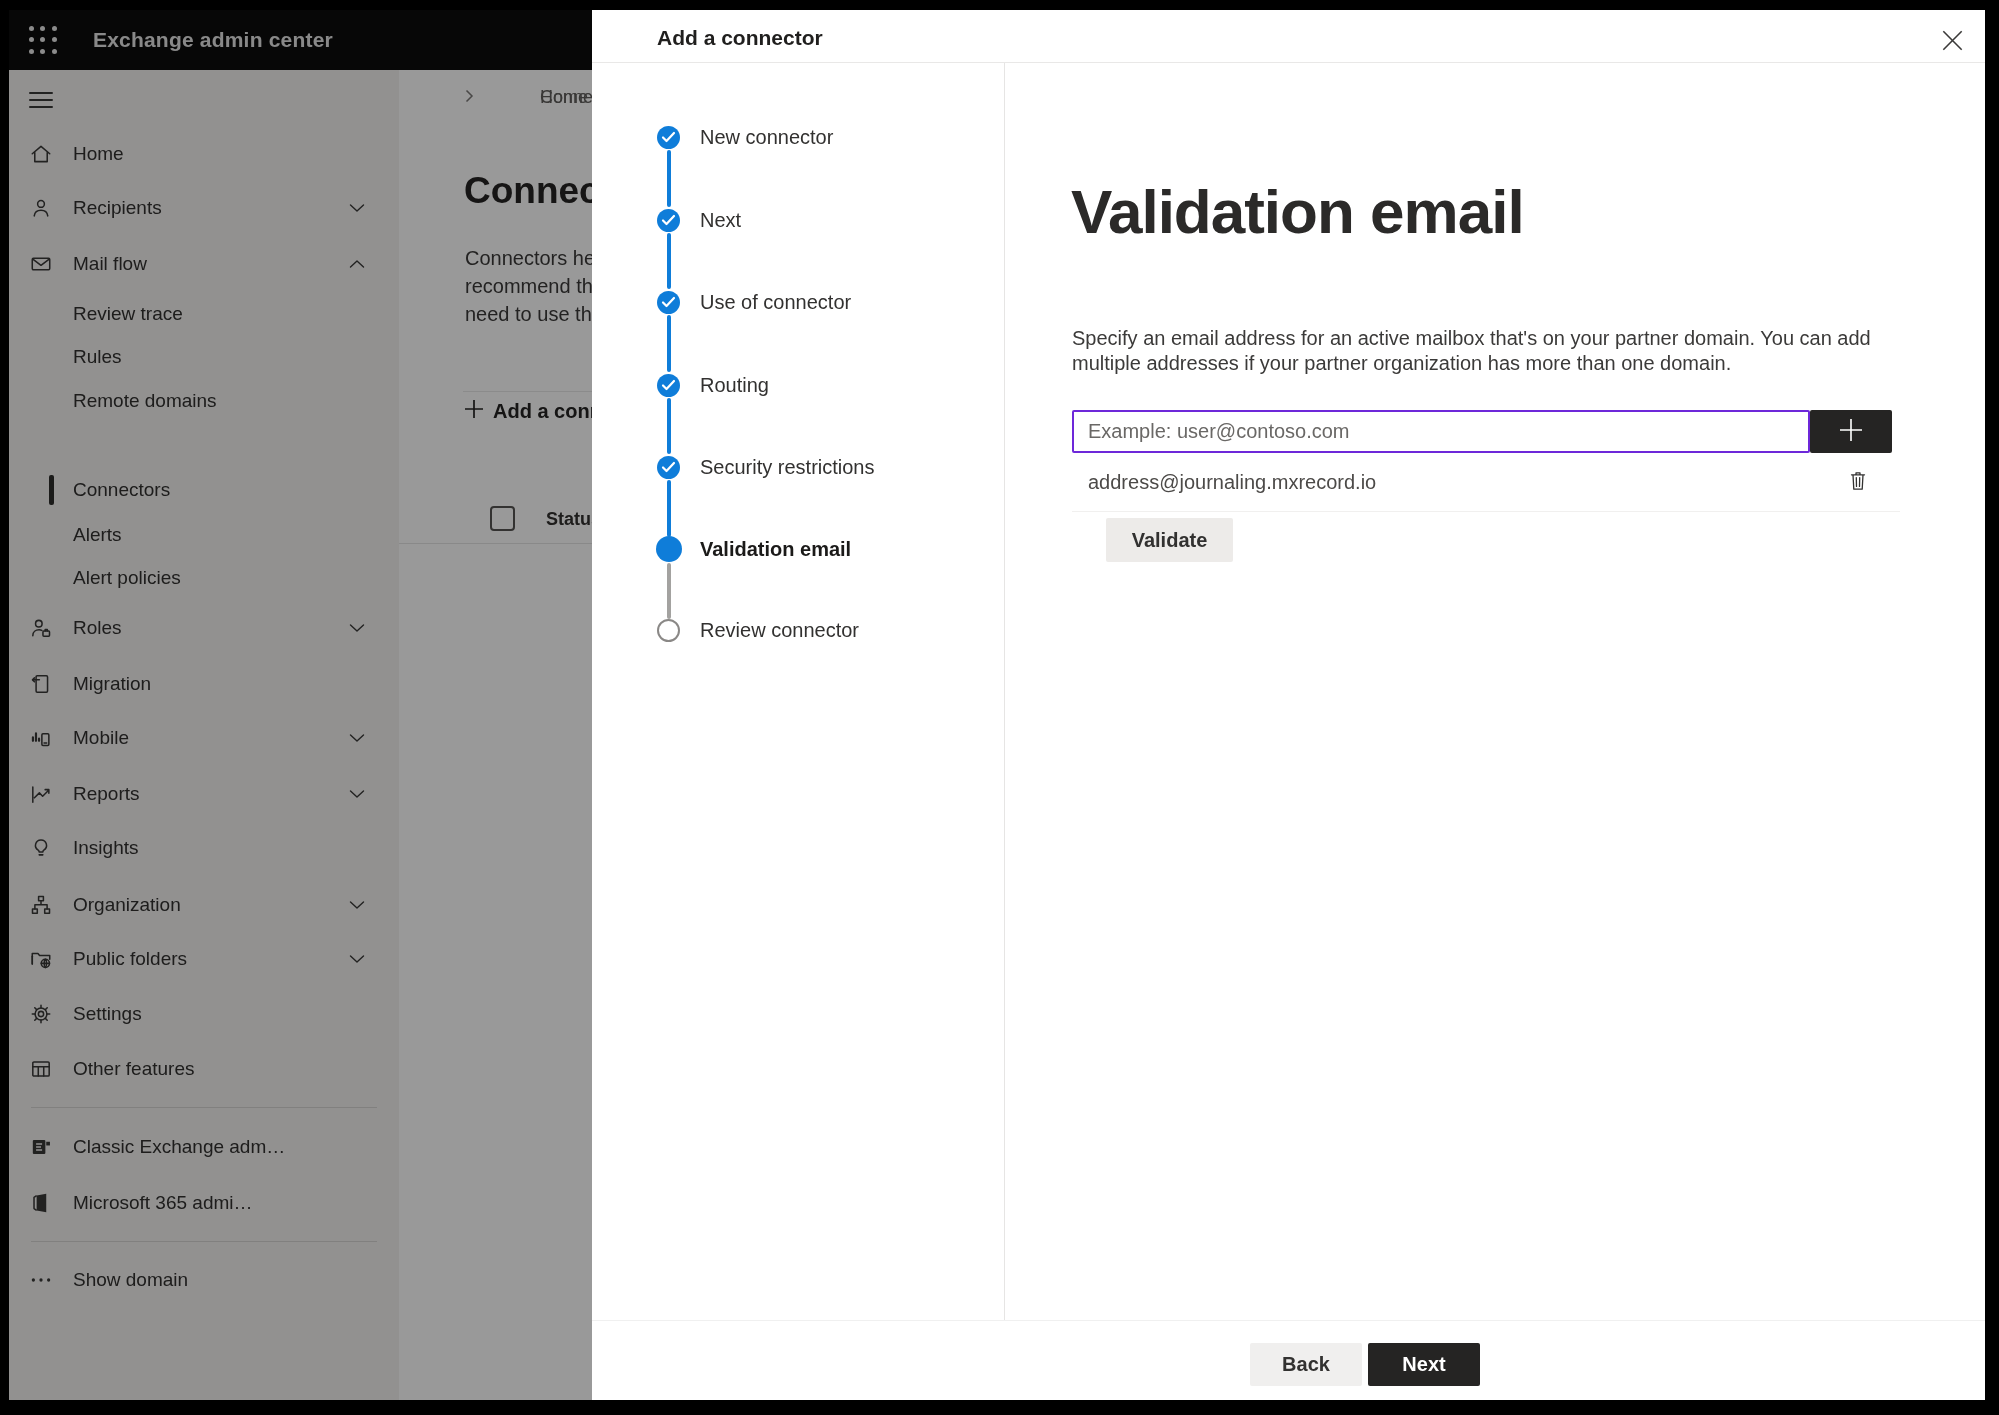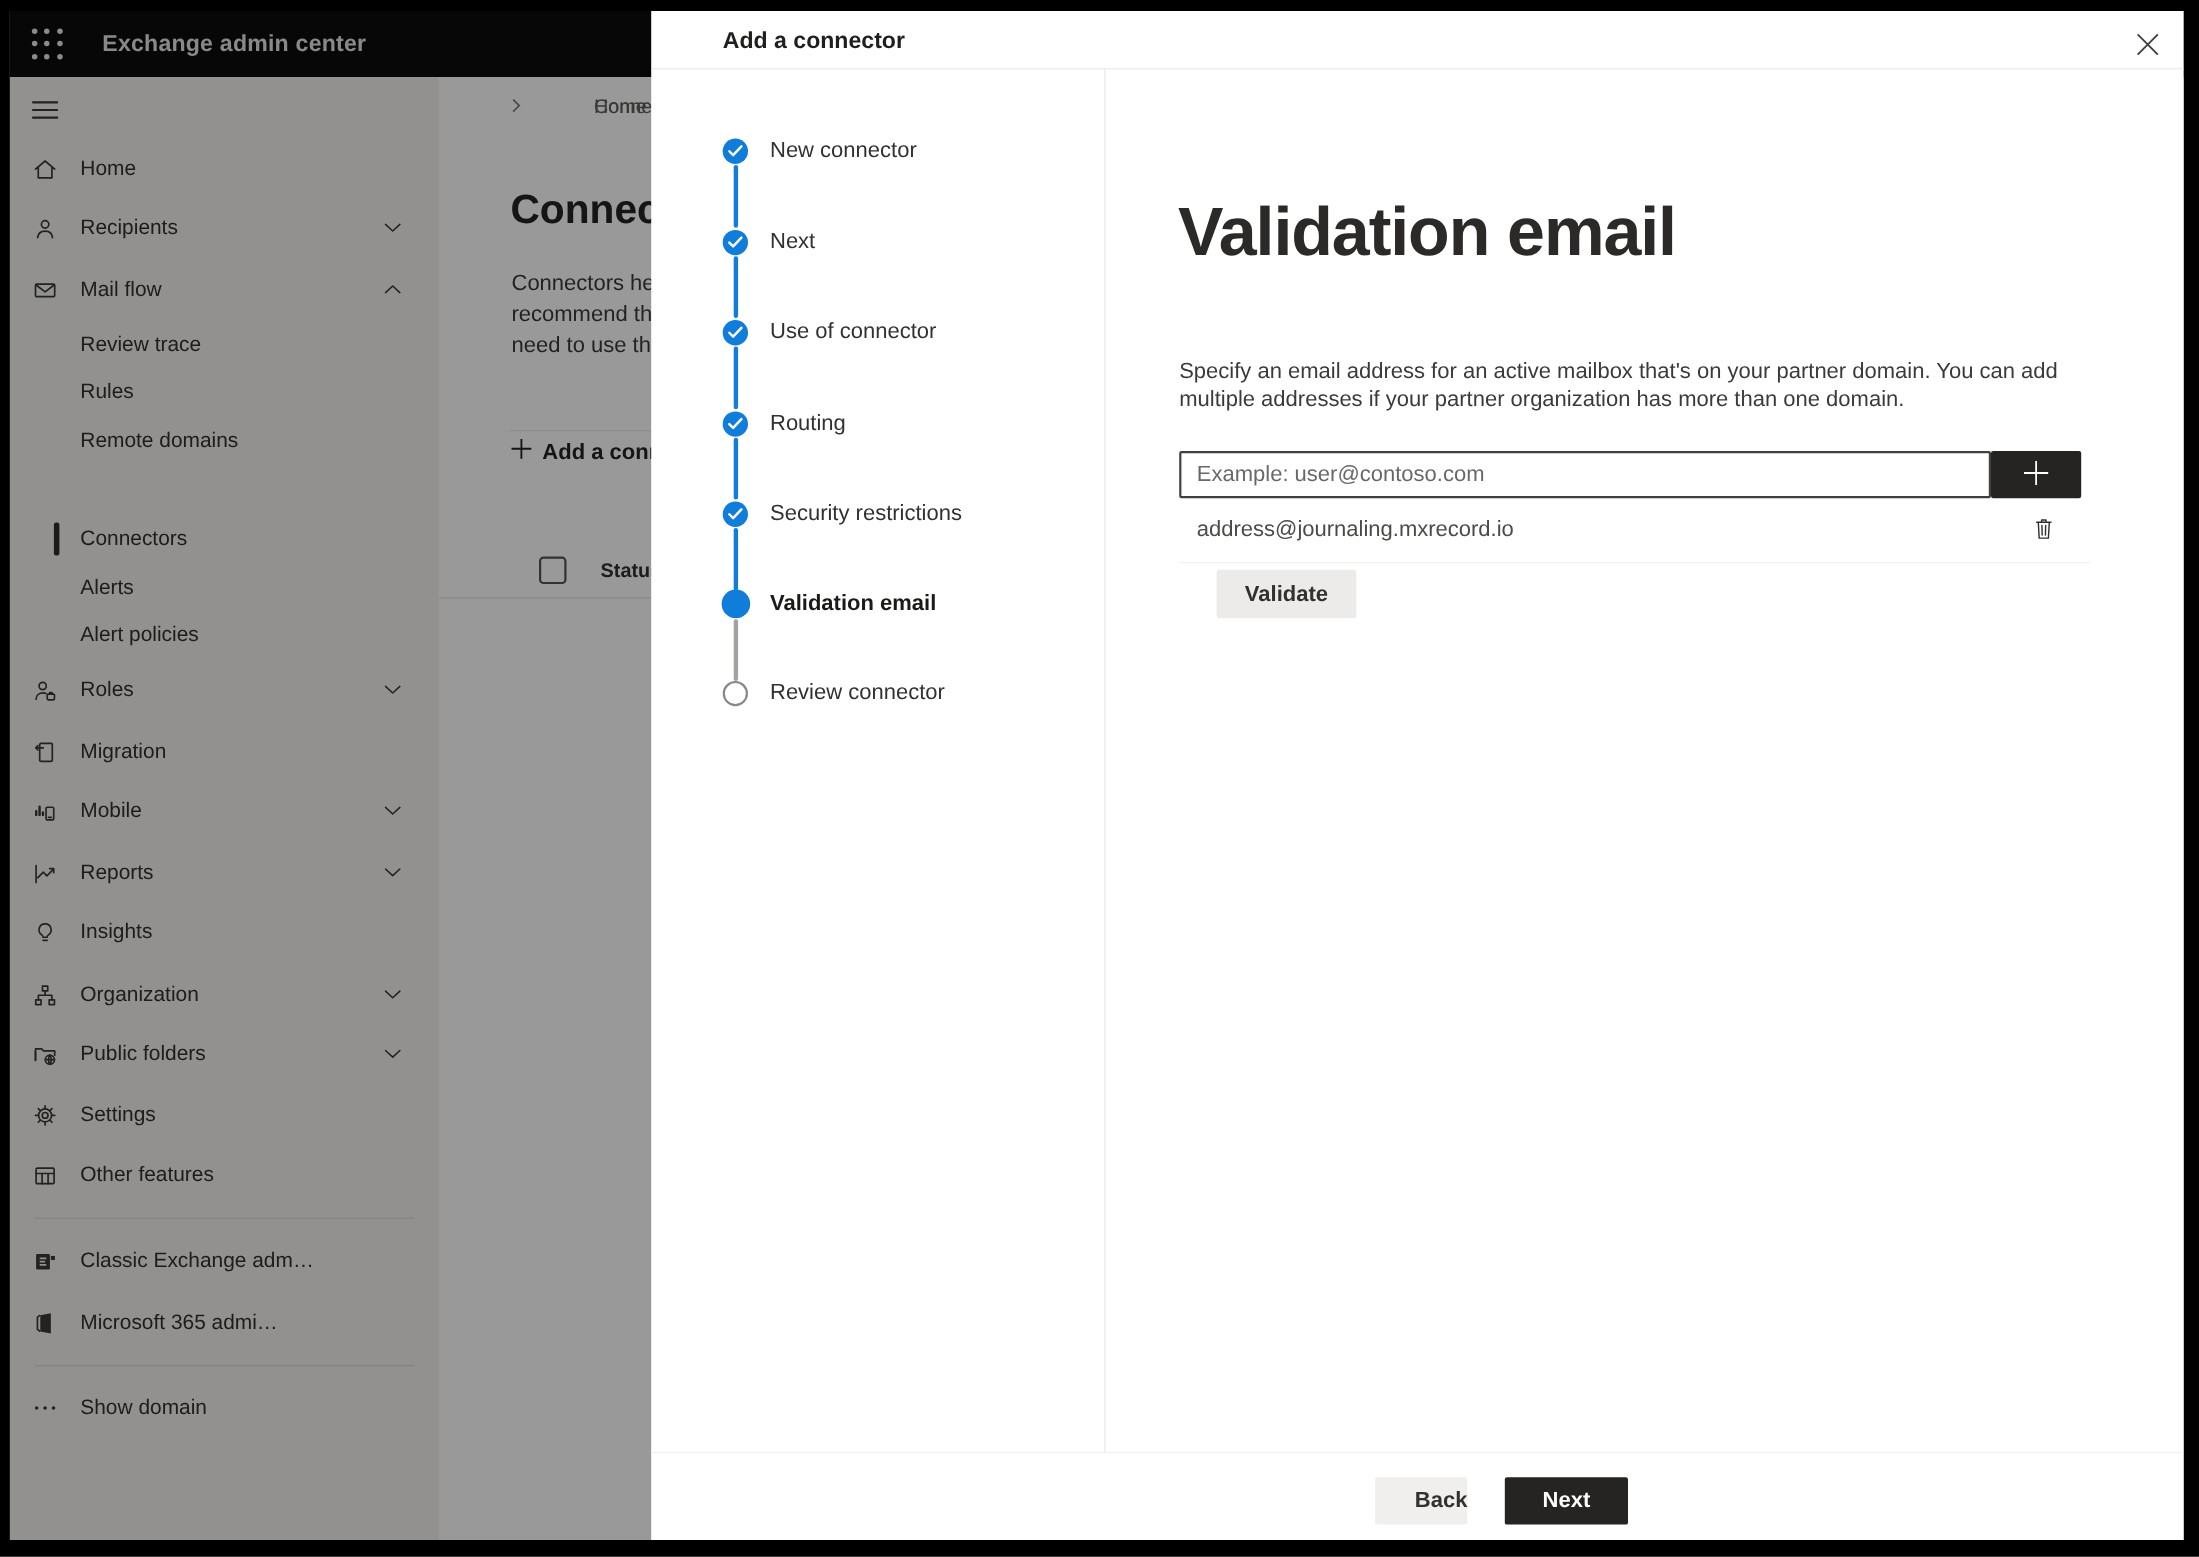--- a/index.html
+++ b/index.html
@@ -57,31 +57,31 @@
   .step-circle { position:absolute; display:flex; align-items:center; justify-content:center; border-radius:50%; }
   .step-circle.done { width:23px; height:23px; left:65px; background:#0f7dd9; }
   .step-circle.current { width:26px; height:26px; left:64px; background:#0f7dd9; }
   .step-circle.todo { width:23px; height:23px; left:65px; background:#fff; border:2.5px solid #8a8886; }
   .step-label { position:absolute; left:108px; transform:translateY(-50%); font-size:20px; color:#323130; white-space:nowrap; cursor:pointer; }
   .step-label.current { font-weight:700; color:#1b1a19; }
 
   
   .panel-heading { position:absolute; left:479px; top:166px; font-size:62px; font-weight:700; color:#2b2a29; letter-spacing:-1px; white-space:nowrap; }
   .panel-desc { position:absolute; left:480px; top:316px; font-size:20px; line-height:25px; color:#3b3a39; white-space:nowrap; }
-  .email-input { position:absolute; left:480px; top:400px; width:738px; height:43px; border:2px solid #404040; border-radius:2px; padding:0 14px; font-size:20px; color:#6d28d9; font-family:"Liberation Sans", sans-serif; outline:none; }
+  .email-input { position:absolute; left:480px; top:400px; width:738px; height:43px; border:2px solid #6d28d9; border-radius:2px; padding:0 14px; font-size:20px; color:#6d28d9; font-family:"Liberation Sans", sans-serif; outline:none; }
   .email-input::placeholder { color:#6a6866; }
   .add-addr-btn { position:absolute; left:1218px; top:400px; width:82px; height:43px; background:#252423; border:none; border-radius:2px; color:#fff; cursor:pointer; display:flex; align-items:center; justify-content:center; }
   .addr-row { position:absolute; left:480px; top:443px; width:828px; height:59px; border-bottom:1px solid #f1f0ef; }
   .addr-text { position:absolute; left:16px; top:50%; transform:translateY(-50%); font-size:20px; color:#4c4a48; }
   .trash-btn { position:absolute; right:26px; top:50%; transform:translateY(-50%); width:32px; height:32px; background:none; border:none; cursor:pointer; display:flex; align-items:center; justify-content:center; }
   .validate-btn { position:absolute; left:480px; top:508px; width:127px; height:44px; background:#edebe9; border:none; border-radius:2px; font-size:20px; font-weight:600; color:#323130; font-family:"Liberation Sans", sans-serif; cursor:pointer;margin-left:34px; }
 
   
   .m-footer { position:absolute; left:0; top:1310px; width:100%; height:80px; border-top:1px solid #f0f0f0; }
-  .back-btn { position:absolute; left:658px; top:22px; width:84px; height:43px; background:#f0efee; border:none; border-radius:2px; font-size:20px; font-weight:600; color:#323130; font-family:"Liberation Sans", sans-serif; cursor:pointer;text-align:right; }
+  .back-btn { position:absolute; left:658px; top:22px; width:112px; height:43px; background:#f0efee; border:none; border-radius:2px; font-size:20px; font-weight:600; color:#323130; font-family:"Liberation Sans", sans-serif; cursor:pointer; }
   .next-btn { position:absolute; left:776px; top:22px; width:112px; height:43px; background:#252423; border:none; border-radius:2px; font-size:20px; font-weight:600; color:#ffffff; font-family:"Liberation Sans", sans-serif; cursor:pointer; }
 </style>
 </head>
 <body>
 
 <div class="app">
 
   <div class="topbar">
     <div class="waffle">
       <i></i>

